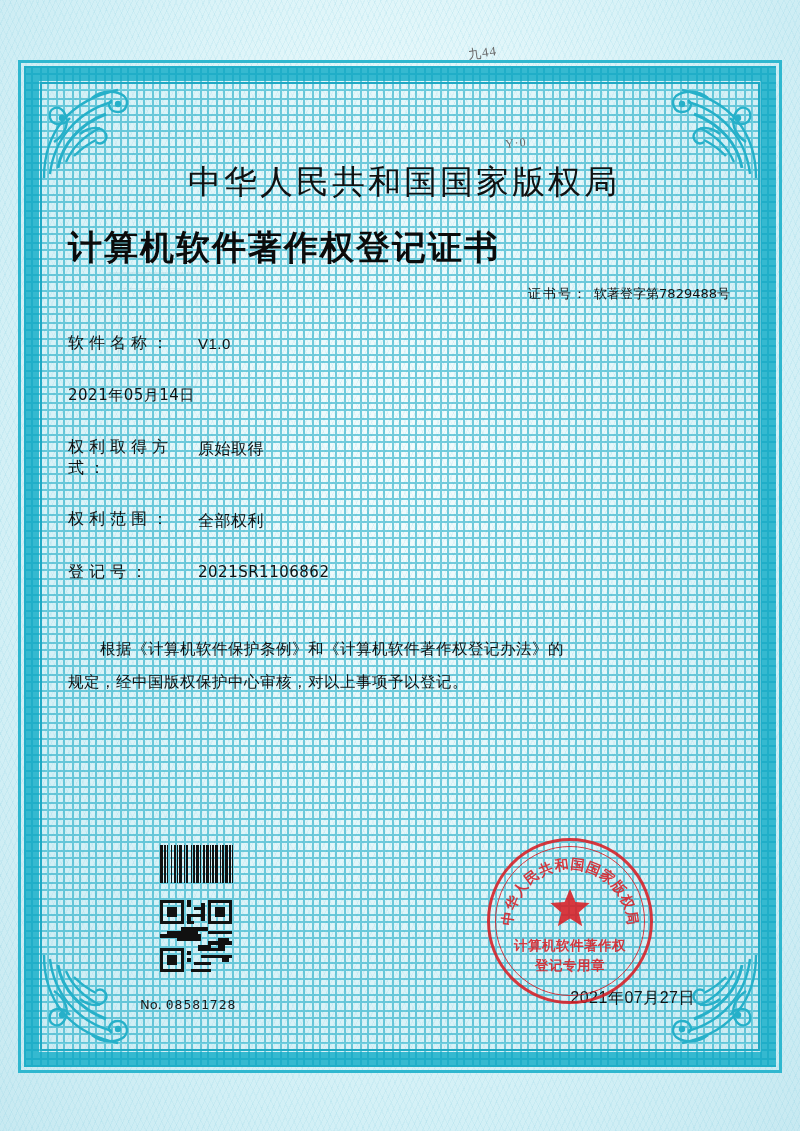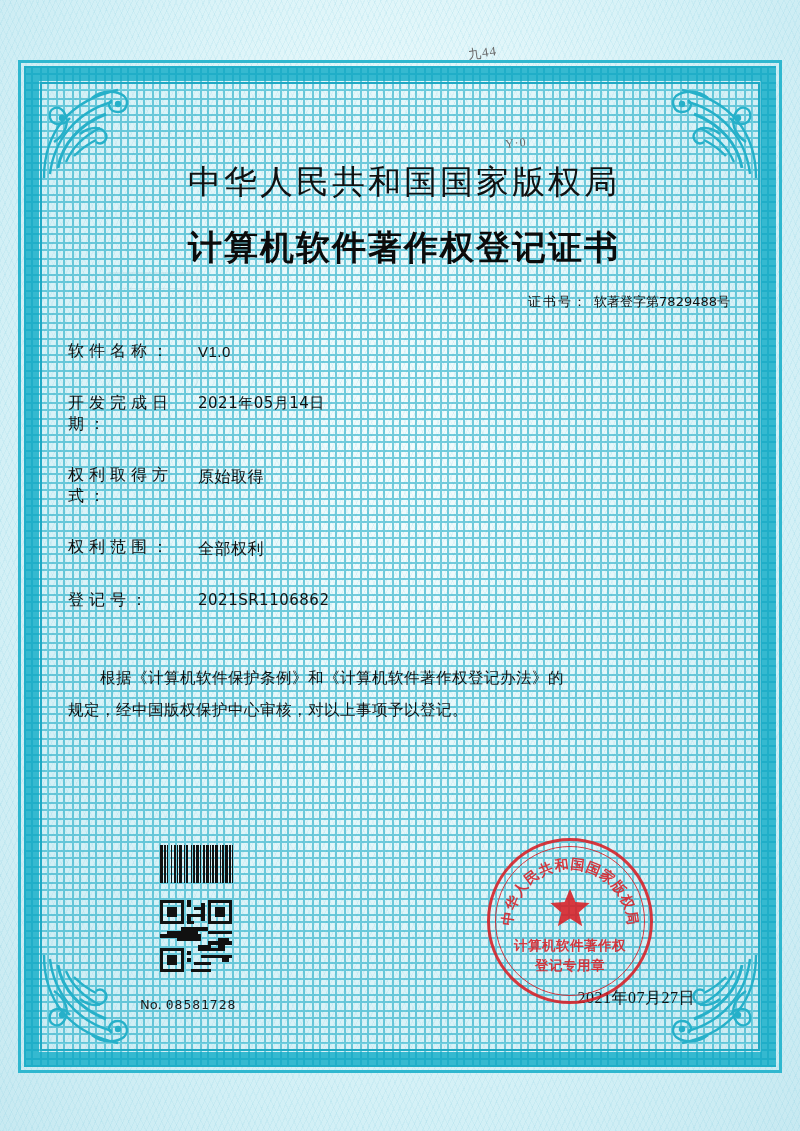--- a/index.html
+++ b/index.html
@@ -100,32 +100,31 @@
   .title-main{
     text-align:center;
     font-family:"DejaVu Serif","Liberation Serif",serif;
     font-size:33px;
     letter-spacing:3px;
     color:#111;
     margin:40px 0 0 0;
     font-weight:400;
   }
   .title-sub{
-    text-align:center;
     font-family:Liberation Serif, serif;
     font-size:34px;
     letter-spacing:2px;
     font-weight:bold;
     color:#0b0b0b;
     margin:20px 0 0 0;
   }
   .cert-no{
     text-align:right;
     font-size:13px;
-    margin-top:22px;
+    margin-top:14px;
     padding-right:10px;
     color:#111;
     font-family:"DejaVu Sans","Liberation Sans",sans-serif;
   }
   .cert-no .label{letter-spacing:2px;}
   .cert-no .value{margin-left:6px;}
 
   .field{
     display:flex;
     align-items:flex-start;
@@ -182,21 +181,21 @@
     position:absolute;left:140px;top:990px;
     font-size:13px;color:#1b1b1b;
     font-family:"DejaVu Sans","Liberation Sans",sans-serif;
     margin-top:7px;
   }
   .serial .num{font-family:"DejaVu Sans Mono","Liberation Mono",monospace;letter-spacing:1px;}
 
   .issue-date{
     position:absolute;right:105px;top:988px;
     font-size:16px;color:#111;
-    font-family:Liberation Serif, serif;
+    font-family:Liberation Sans, sans-serif;
     letter-spacing:.5px;
   }
 
   
   .seal{
     position:absolute;left:487px;top:838px;width:160px;height:160px;
     border:3px solid #d81f26;
     border-radius:50%;
     opacity:.88;
     color:#d81f26;
@@ -317,21 +316,20 @@
 
     <div class="field gap">
       <div class="k">软件名称：</div>
       <div class="v">
         <span class="line2">V1.0</span>
       </div>
     </div>
 
 
     <div class="field gap">
-      <div class="k">开发完成日期：</div>
       <div class="v mono">2021年05月14日</div>
     </div>
 
 
     <div class="field gap">
       <div class="k">权利取得方式：</div>
       <div class="v">原始取得</div>
     </div>
 
     <div class="field gap">

